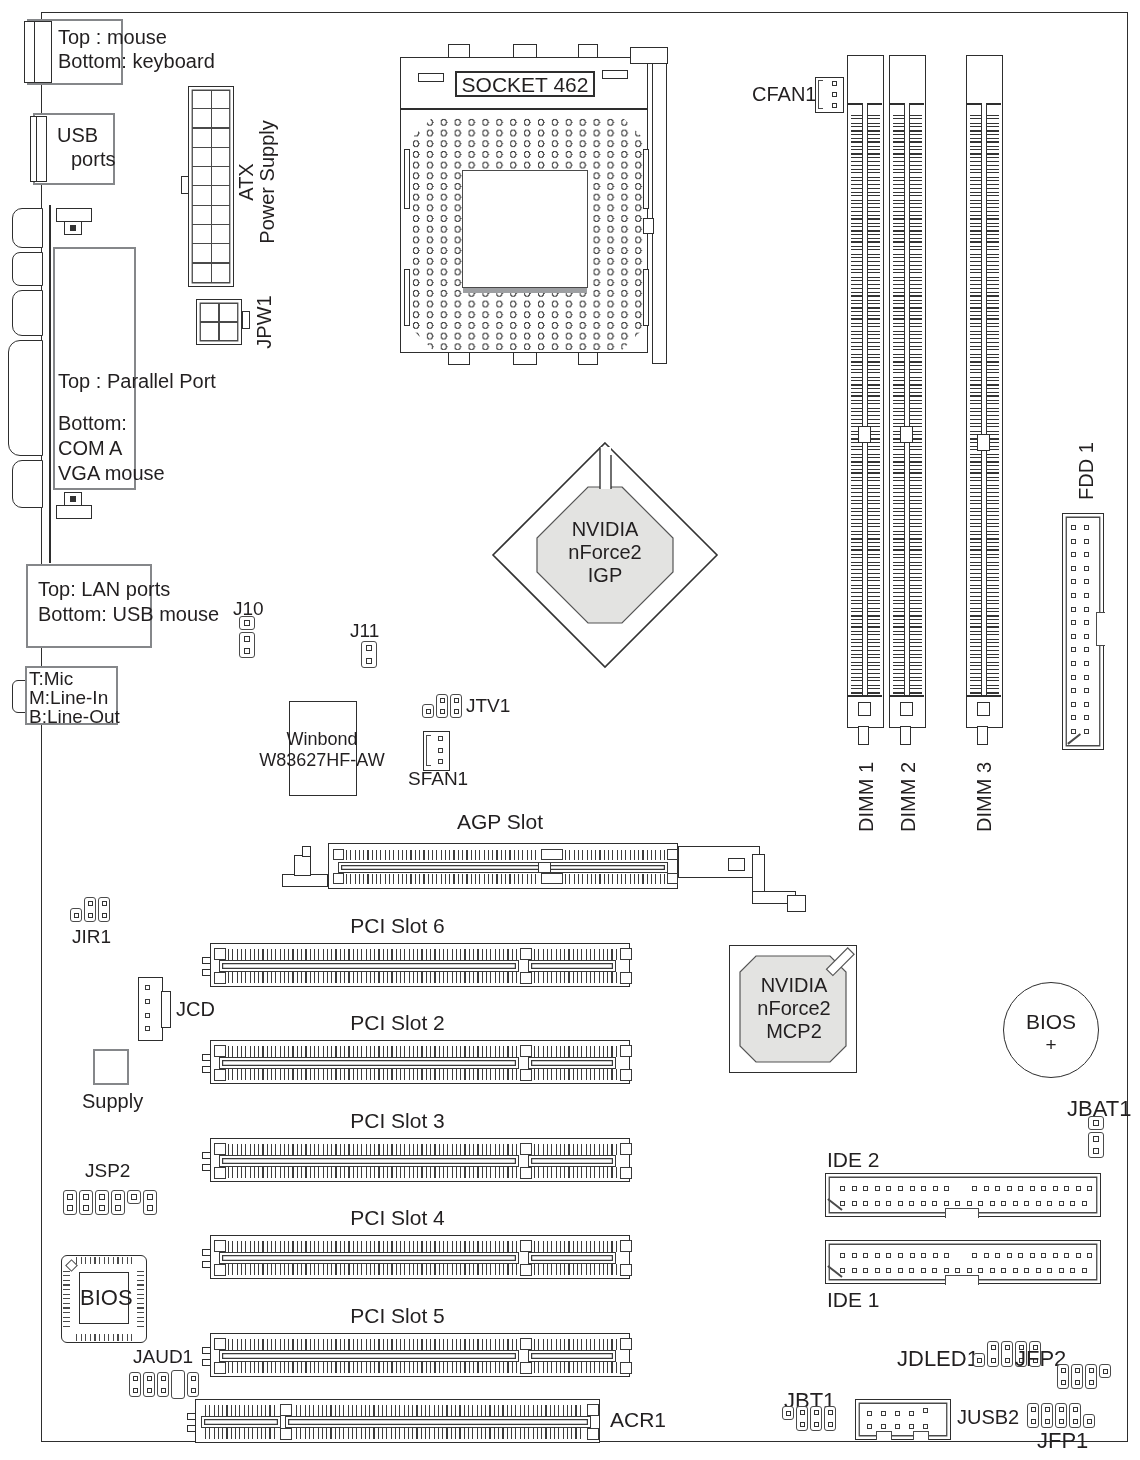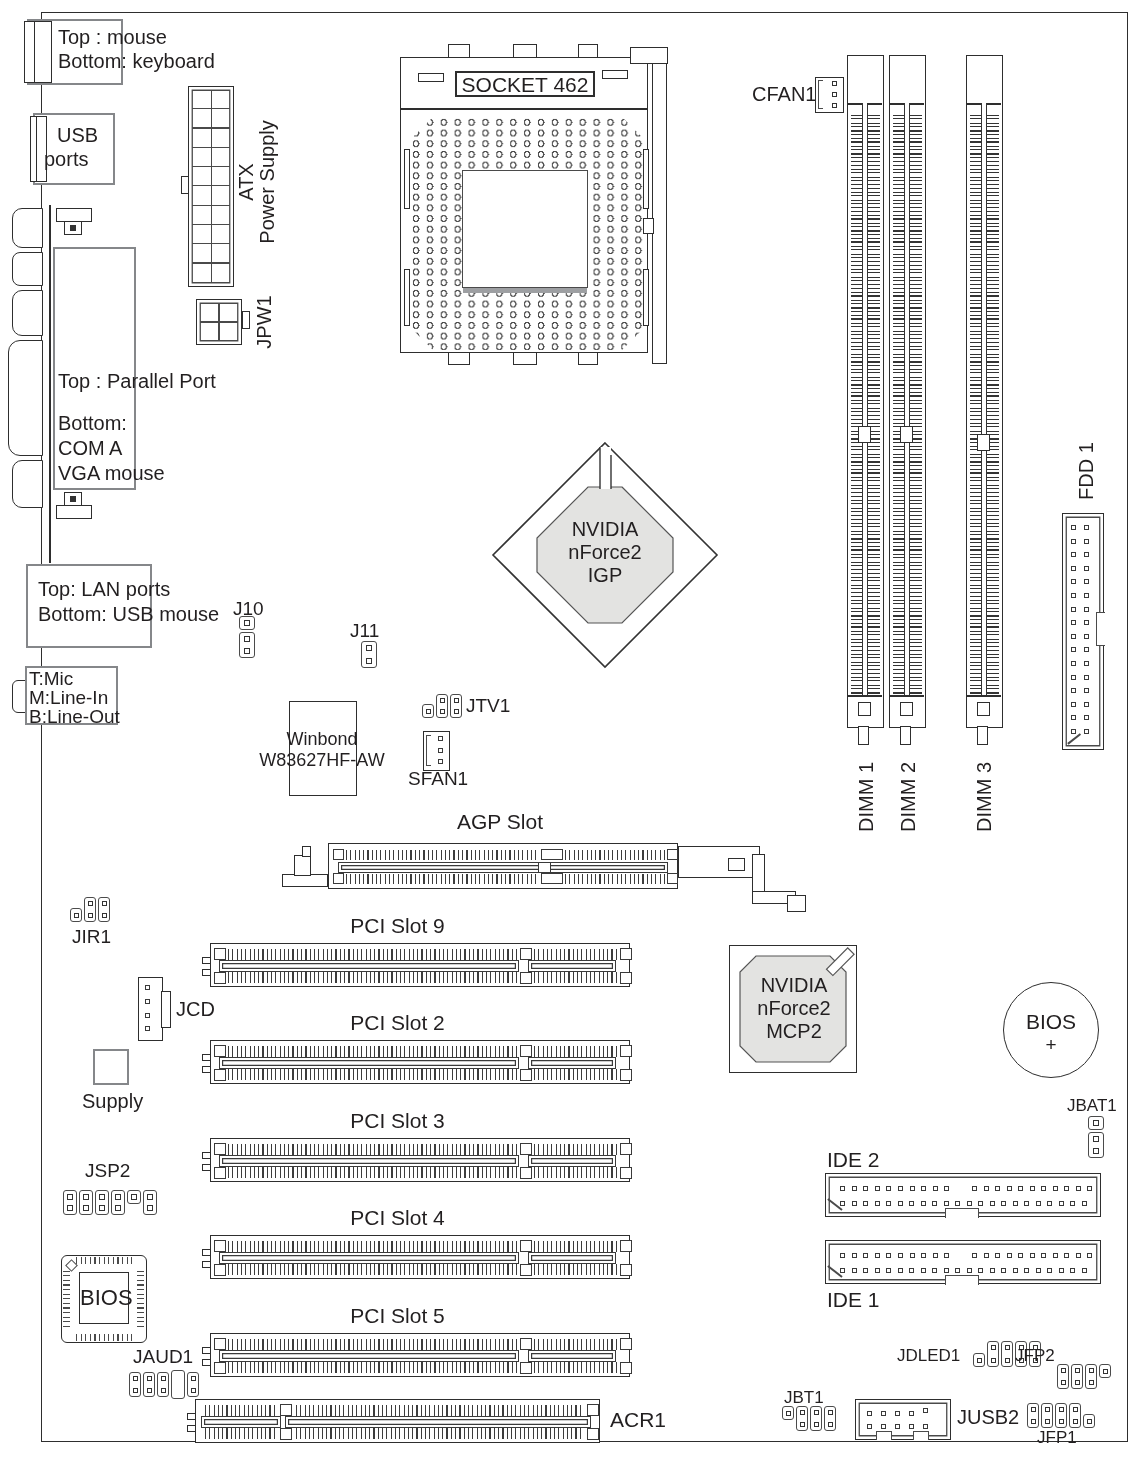--- a/index.html
+++ b/index.html
@@ -1,21 +1,21 @@
 <!DOCTYPE html>
 <html><head>
 <meta charset="utf-8">
 <style>
   html,body{margin:0;padding:0;background:#fff}
   body{width:1140px;height:1460px;position:relative;overflow:hidden;font-family:"Liberation Sans",sans-serif}
   .abs{position:absolute;box-sizing:border-box}
   .ln{border:1.5px solid #2e2e2e;background:#fff}
   .gbx{border:2px solid #85878a;background:#fff}
   .lbl{font-family:"Liberation Sans",sans-serif;color:#221f20;white-space:nowrap}
-  .f17{font-size:17px}.f19{font-size:19px}.f20{font-size:20px}.f21{font-size:21px}.f18{font-size:18px}.f22{font-size:22px}
+  .f17{font-size:22px}.f19{font-size:19px}.f20{font-size:20px}.f21{font-size:21px}.f18{font-size:18px}.f22{font-size:22px}
   .tc{text-align:center}
   .rot{transform:rotate(-90deg)}
   .dots{background-image:radial-gradient(circle at 7px 5.4px,#fff 2.1px,#4a4a4a 2.1px 3.5px,#fff 3.5px);background-size:13.9px 10.7px}
   .ladder{background:repeating-linear-gradient(to bottom,#343434 0 1.1px,#fff 1.1px 3.3px,#343434 3.3px 4.4px,#fff 4.4px 7.7px)}
   .vstripes{background:repeating-linear-gradient(90deg,#3c3c3c 0 1.1px,#fff 1.1px 4.3px,#3c3c3c 4.3px 5.4px,#fff 5.4px 8.6px)}
   .ch{border:1.2px solid #3a3a3a;box-shadow:inset 0 0 0 2px #fff,inset 0 0 0 3.2px #3a3a3a;background:#fff}
   .keysq{border:1.5px solid #3a3a3a;background:#fff}
   .dbl{box-shadow:inset 0 0 0 2.6px #fff,inset 0 0 0 3.9px #4a4a4a}
   .jg{display:flex;flex-direction:column;align-items:center;justify-content:space-between;padding:3px 0;border:1.5px solid #4b4b4b;border-radius:3px;background:#fff;width:12px;height:25px;box-sizing:border-box;flex:none}
   .jg.one{height:14px;justify-content:center}
@@ -48,21 +48,21 @@
   <div class="abs" style="left:9px;top:0;bottom:0;border-left:1.5px solid #2e2e2e"></div>
 </div>
 <div class="abs lbl f20" style="left:58px;top:26px">Top : mouse</div>
 <div class="abs lbl f20" style="left:58px;top:50px">Bottom: keyboard</div>
 
 <div class="abs gbx" style="left:33px;top:113px;width:82px;height:72px"></div>
 <div class="abs ln" style="left:30px;top:116px;width:17px;height:66px">
   <div class="abs" style="left:5px;top:0;bottom:0;border-left:1.5px solid #2e2e2e"></div>
 </div>
 <div class="abs lbl f20" style="left:57px;top:124px">USB</div>
-<div class="abs lbl f20" style="left:44px;top:148px">ports</div>
+<div class="abs lbl f20" style="left:71px;top:148px">ports</div>
 
 <div class="abs ln" style="left:56px;top:208px;width:36px;height:14px"></div>
 <div class="abs ln" style="left:64px;top:221px;width:18px;height:14px"></div>
 <div class="abs" style="left:70px;top:225px;width:6px;height:6px;background:#333"></div>
 
 <div class="abs ln" style="left:12px;top:208px;width:31px;height:40px;border-radius:10px 0 0 10px"></div>
 <div class="abs ln" style="left:12px;top:252px;width:31px;height:34px;border-radius:8px 0 0 8px"></div>
 <div class="abs ln" style="left:12px;top:290px;width:31px;height:46px;border-radius:10px 0 0 10px"></div>
 <div class="abs ln" style="left:8px;top:340px;width:35px;height:116px;border-radius:12px 0 0 12px"></div>
 <div class="abs ln" style="left:12px;top:460px;width:31px;height:48px;border-radius:10px 0 0 10px"></div>
@@ -319,21 +319,21 @@
     <i></i>
     <i></i>
     <i></i>
     <i></i>
   </div>
 <div class="abs lbl f20" style="left:176px;top:998px">JCD</div>
 
 <div class="abs gbx" style="left:93px;top:1049px;width:36px;height:36px"></div>
 <div class="abs lbl f20" style="left:82px;top:1090px">Supply</div>
 
-<div class="abs lbl f21 tc" style="left:330px;top:914px;width:135px">PCI Slot 9</div>
+<div class="abs lbl f21 tc" style="left:330px;top:914px;width:135px">PCI Slot 6</div>
 <div class="abs ln" style="left:210px;top:943px;width:420px;height:44px">
   <div class="abs keysq" style="left:3px;top:4px;width:12px;height:12px"></div>
   <div class="abs vstripes" style="left:17px;top:5px;width:290px;height:11px"></div>
   <div class="abs keysq" style="left:309px;top:4px;width:12px;height:12px"></div>
   <div class="abs vstripes" style="left:323px;top:5px;width:84px;height:11px"></div>
   <div class="abs keysq" style="left:409px;top:4px;width:12px;height:12px"></div>
   <div class="abs ch" style="left:8px;top:16px;width:300px;height:12px"></div>
   <div class="abs ch" style="left:317px;top:16px;width:88px;height:12px"></div>
   <div class="abs keysq" style="left:3px;top:28px;width:12px;height:12px"></div>
   <div class="abs vstripes" style="left:17px;top:28px;width:290px;height:11px"></div>

